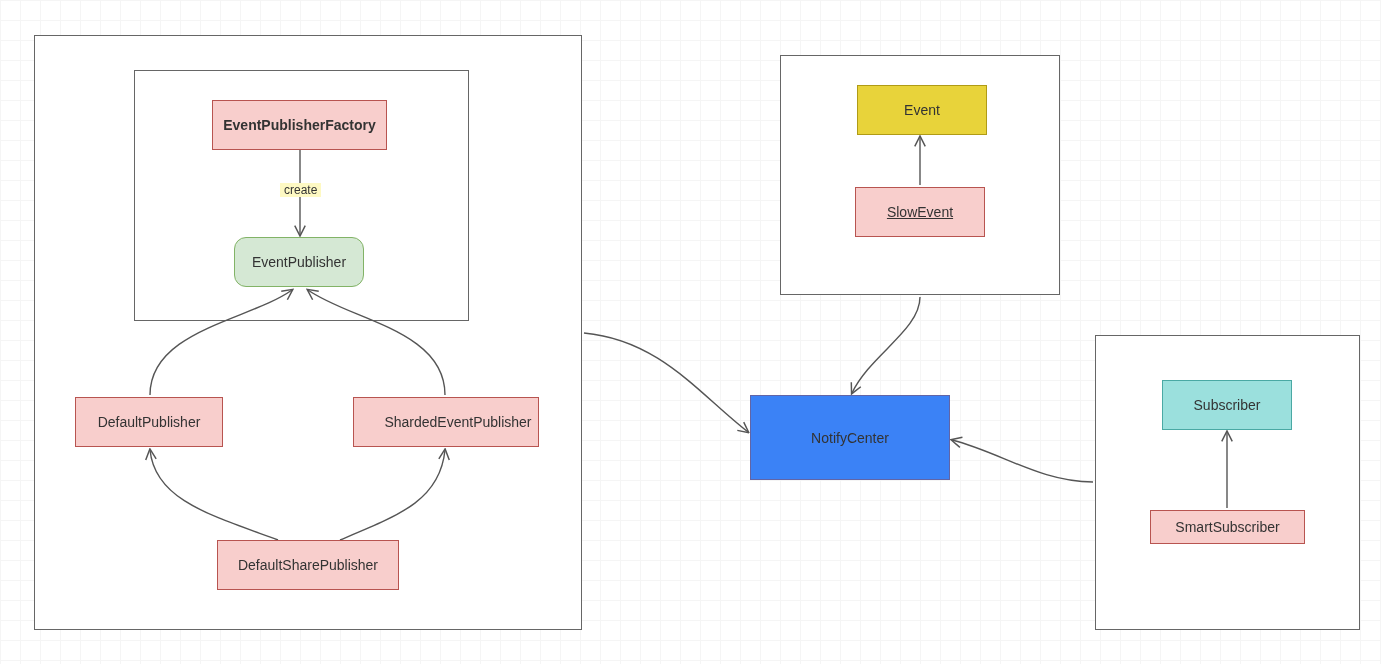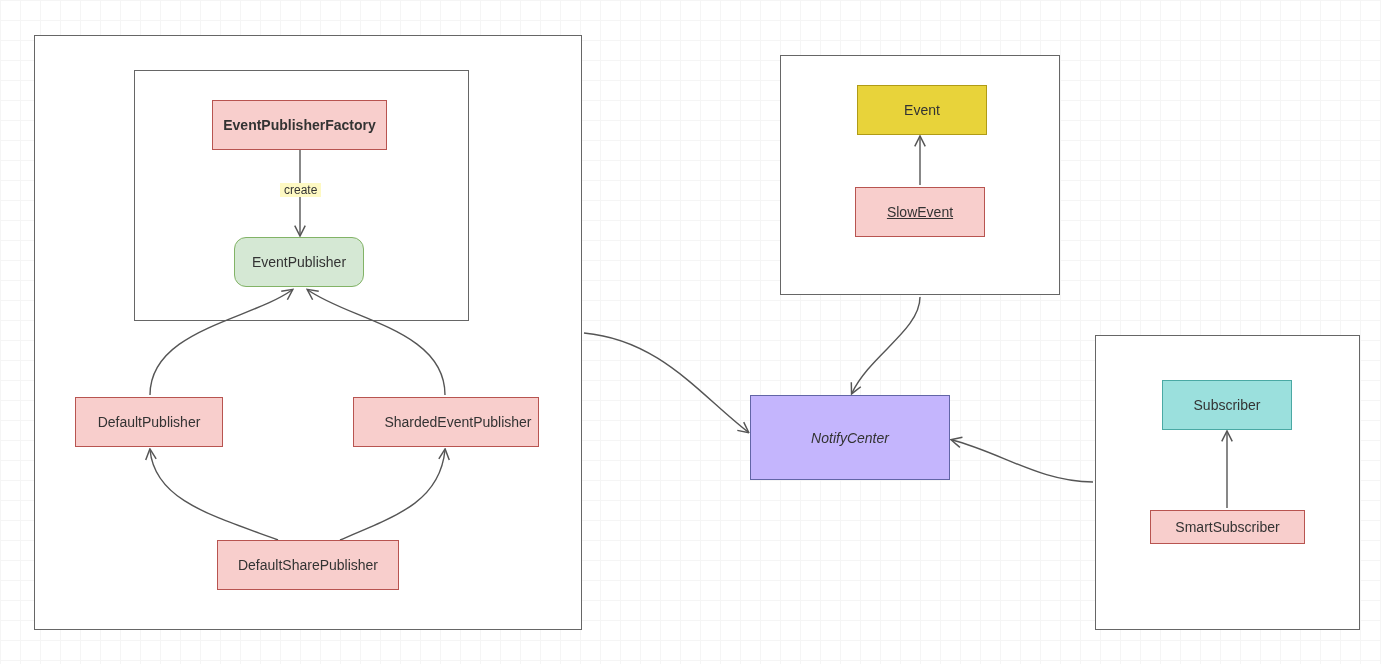--- a/index.html
+++ b/index.html
@@ -39,21 +39,21 @@
     background: #ffffff;
   }
 
   .node {
     border: 1px solid rgba(0,0,0,0.45);
   }
 
   .pink    { background: #f8cecc; border-color: #b85450; }
   .green   { background: #d5e8d4; border-color: #82b366; }
   .yellow  { background: #e8d33a; border-color: #b09b16; }
-  .blue    { background: #c4b5fd; border-color: #6265a6; font-style: italic; }
+  .blue    { background: #3b82f6; border-color: #6265a6; }
   .cyan    { background: #9be0dd; border-color: #4aa9a4; }
 
   .edge-label {
     position: absolute;
     background: #fef9c3;
     padding: 0 4px;
     font-size: 12px;
     color: #333;
   }
 </style>

